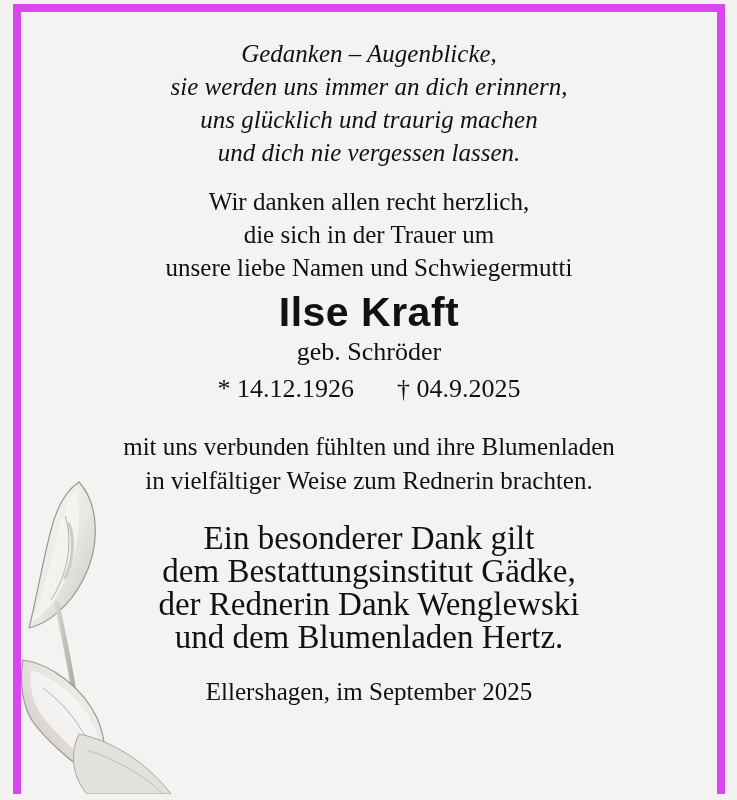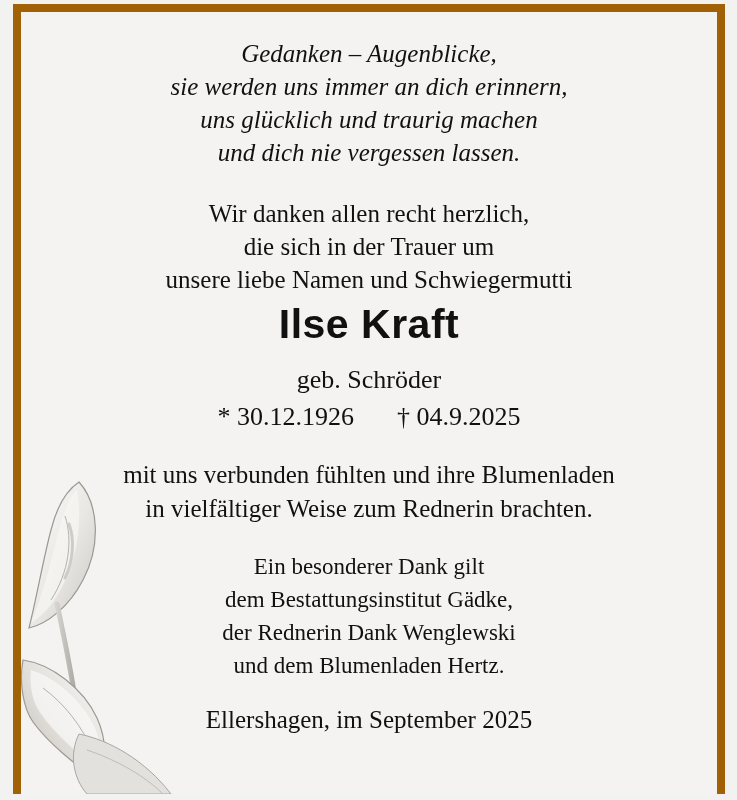--- a/index.html
+++ b/index.html
@@ -20,21 +20,21 @@
     height: 800px;
     background: #f2f2f0;
   }
   
   .card-frame {
     position: absolute;
     left: 13px;
     top: 4px;
     width: 712px;
     height: 790px;
-    background: #a16207;
+    background: #d946ef;
   }
   .card-inner {
     position: absolute;
     left: 8px;
     top: 8px;
     right: 8px;
     bottom: 0px;
     background: #f4f3f1;
   }
   .content {
@@ -49,58 +49,58 @@
     font-size: 25px;
     line-height: 33px;
     margin-top: 25px;
   }
   .verse div {
     white-space: nowrap;
   }
   .thanks {
     font-size: 25px;
     line-height: 33px;
-    margin-top: 28px;
+    margin-top: 16px;
   }
   .thanks div {
     white-space: nowrap;
   }
   .name {
     font-family: "Liberation Sans", sans-serif;
     font-weight: bold;
     font-size: 41px;
     line-height: 48px;
     letter-spacing: 0.5px;
     margin-top: 4px;
   }
   .maiden {
     font-size: 26px;
     line-height: 32px;
-    margin-top: 16px;
+    margin-top: 0;
     text-align: center;
   }
   .dates {
     font-size: 26px;
     line-height: 34px;
     margin-top: 4px;
   }
   .dates .sep {
     display: inline-block;
     width: 30px;
   }
   .continuation {
     font-size: 25px;
     line-height: 34px;
     margin-top: 24px;
   }
   .continuation div {
     white-space: nowrap;
   }
   .specialthanks {
-    font-size: 23px;
+    font-size: 33px;
     line-height: 33px;
     margin-top: 24px;
   }
   .specialthanks div {
     white-space: nowrap;
   }
   .family {
     font-size: 25px;
     line-height: 33px;
     margin-top: 24px;
@@ -147,21 +147,21 @@
           <div>Wir danken allen recht herzlich,</div>
           <div>die sich in der Trauer um</div>
           <div>unsere liebe Namen und Schwiegermutti</div>
         </div>
 
         <div class="name">Ilse Kraft</div>
         <div class="maiden">geb. Schröder</div>
 
         <div class="dates">
           <span>*</span>
-          <span>30.12.1926</span>
+          <span>14.12.1926</span>
           <span class="sep"></span>
           <span>†</span>
           <span>04.9.2025</span>
         </div>
 
         <div class="continuation">
           <div>mit uns verbunden fühlten und ihre Blumenladen</div>
           <div>in vielfältiger Weise zum Rednerin brachten.</div>
         </div>
 

